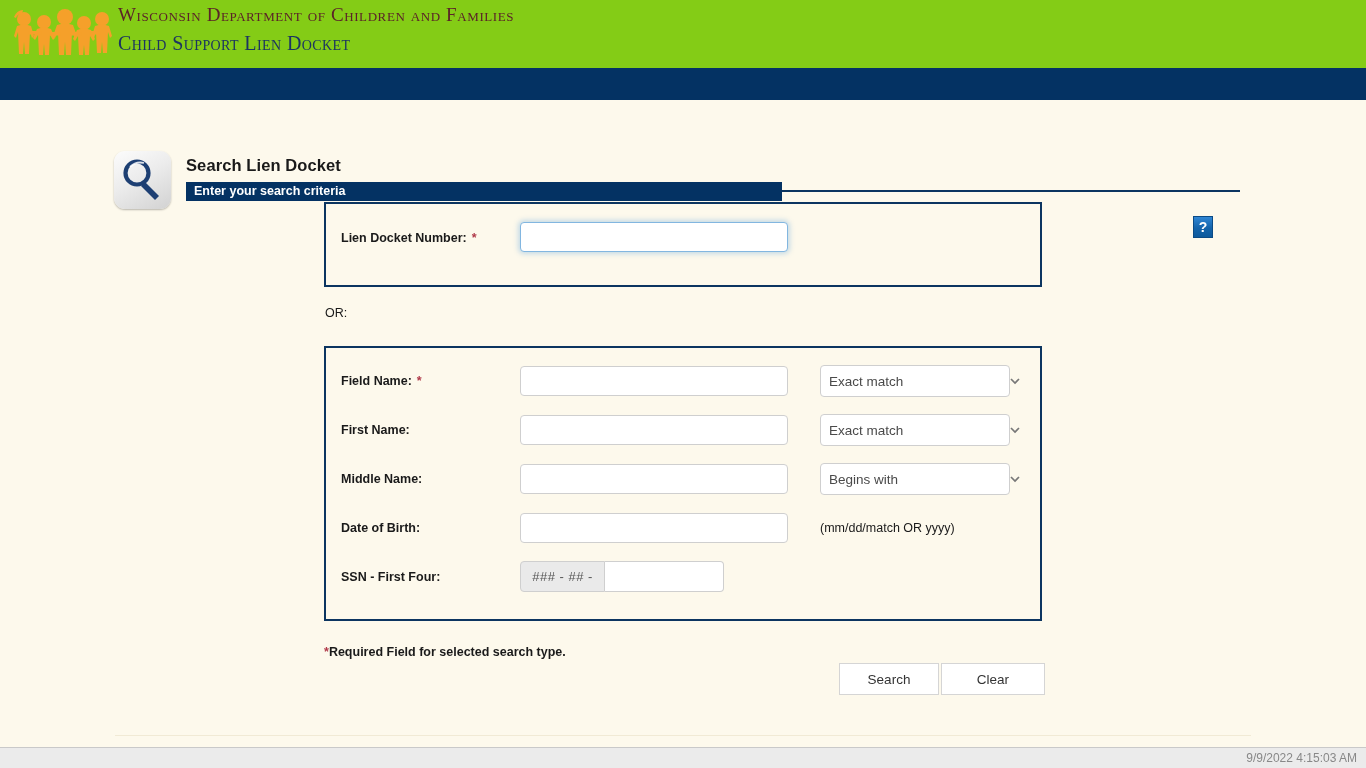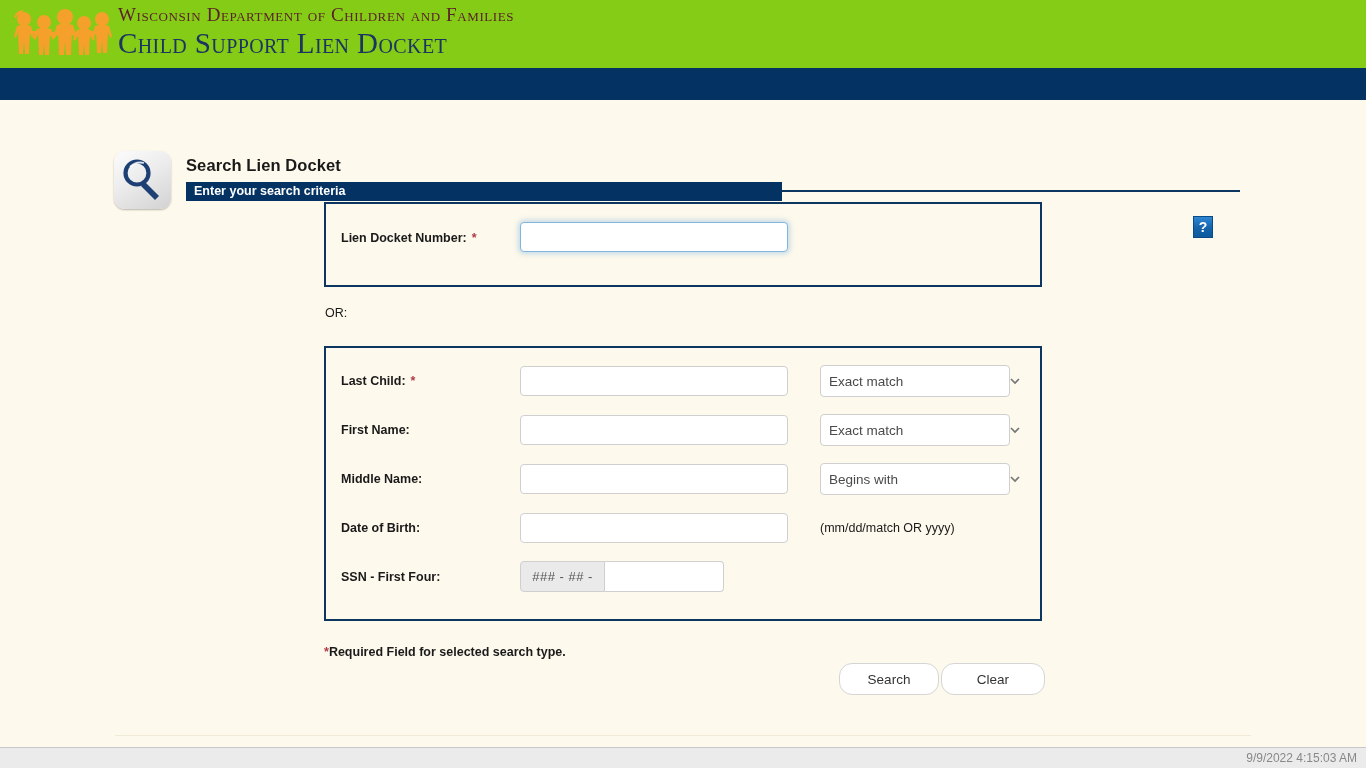--- a/index.html
+++ b/index.html
@@ -37,21 +37,21 @@
     font-family: "Liberation Serif", serif;
     font-size: 19px;
     letter-spacing: 0.6px;
     color: #5b2328;
     font-variant: small-caps;
     white-space: nowrap;
     line-height: 26px;
   }
   .agency-line2 {
     font-family: "Liberation Serif", serif;
-    font-size: 29px;
+    font-size: 20px;
     letter-spacing: 0.4px;
     color: #1c3461;
     font-variant: small-caps;
     white-space: nowrap;
     line-height: 33px;
     margin-top: -1px;
   }
   .navbar {
     height: 32px;
     background: #043263;
@@ -272,21 +272,21 @@
     color: #1a1a1a;
   }
   .required-note .star { color: #b03a4a; }
 
   .action-btn {
     position: absolute;
     top: 663px;
     height: 32px;
     background: #ffffff;
     border: 1px solid #d5d5d5;
-    border-radius: 13px;
+    border-radius: 0;
     font-family: "Liberation Sans", sans-serif;
     font-size: 13.5px;
     color: #333333;
     cursor: pointer;
   }
   #btn-search { left: 839px; width: 100px; }
   #btn-clear  { left: 941px; width: 104px; }
 
   .content-divider {
     position: absolute;
@@ -387,21 +387,21 @@
     <input class="text-input focused" type="text" style="top: 0px; width: 268px;" value="">
   </div>
 </div>
 
 <div class="or-text">OR:</div>
 
 <div class="panel" id="panel-person">
 
   <div class="form-row" style="top:17px;">
     <span class="field-label">
-      <span>Last Child:</span><span class="req-star">*</span>
+      <span>Field Name:</span><span class="req-star">*</span>
     </span>
     <input class="text-input" type="text" style="top: 1px;" value="">
     <select class="match-select">
       <option>Exact match</option>
     </select>
     <span class="select-chevron">
       <svg viewBox="0 0 10 10" width="10" height="10" aria-hidden="true">
         <path d="M1 3 L5 7 L9 3" fill="none" stroke="#777" stroke-width="1.7"></path>
       </svg>
     </span>

